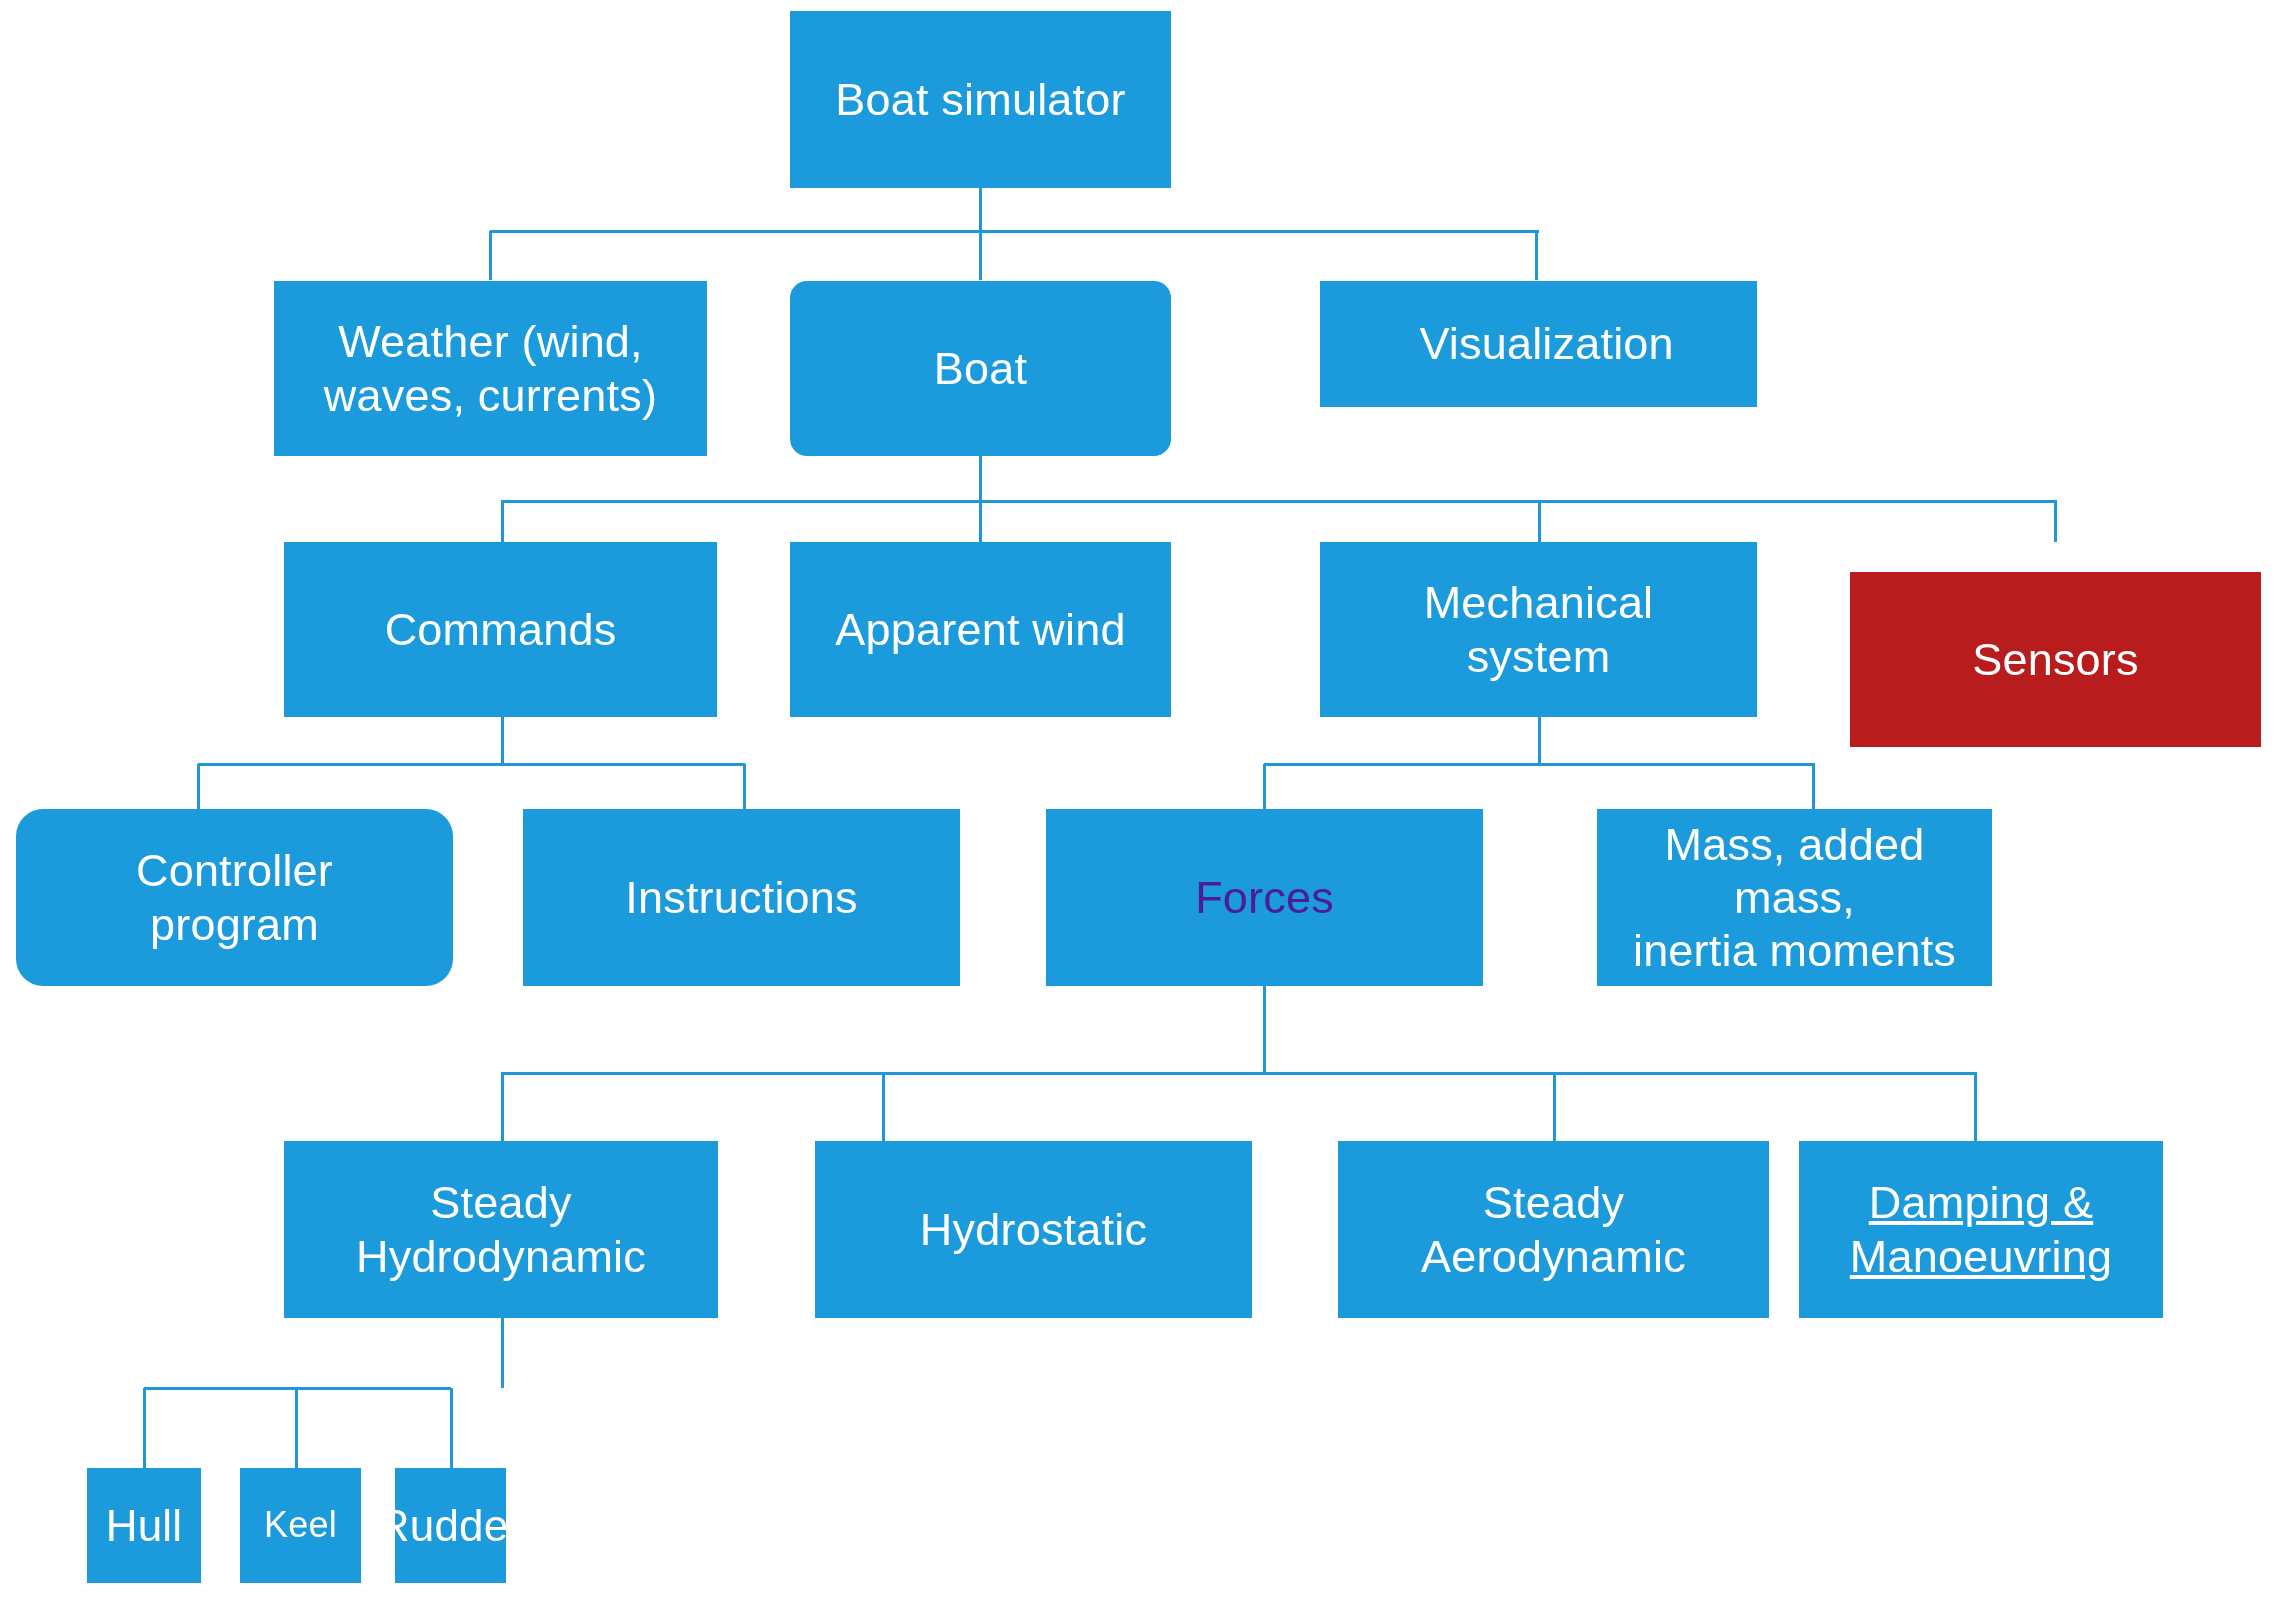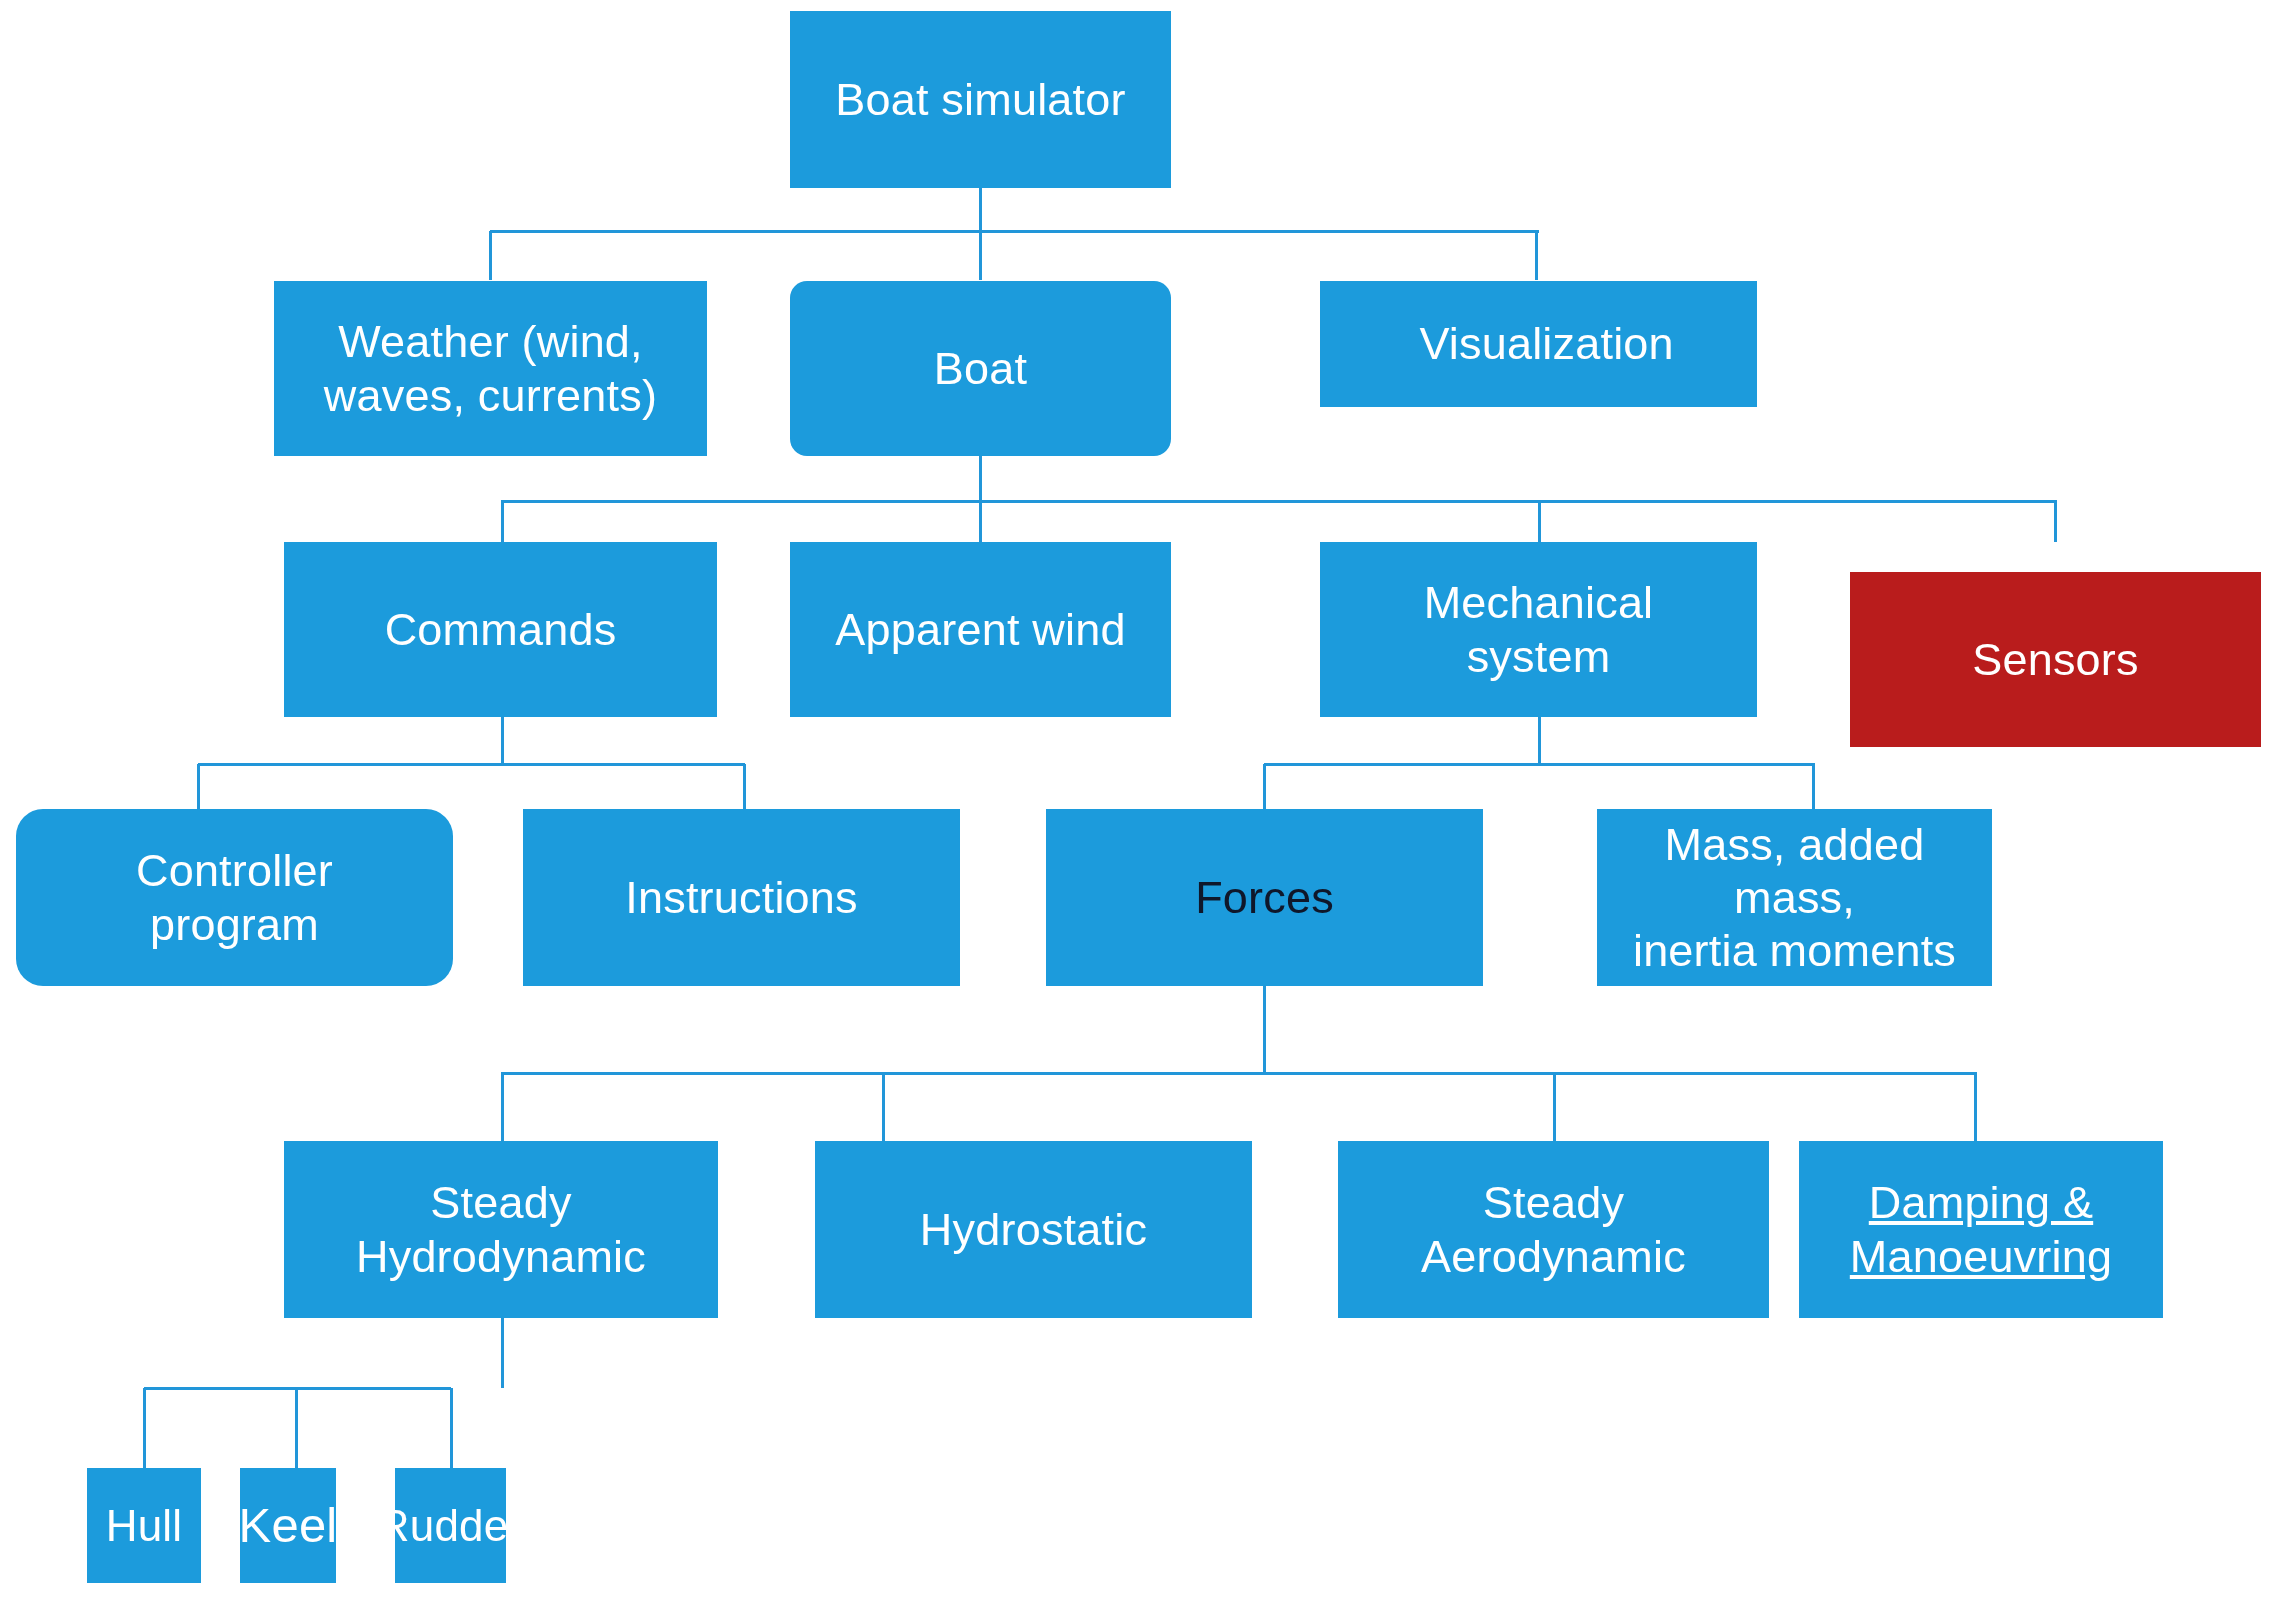--- a/index.html
+++ b/index.html
@@ -77,28 +77,28 @@
       <div class="node" style="left: 790px; top: 281px; width: 381px; height: 175px; background: rgb(28, 155, 220); color: rgb(255, 255, 255); border-radius: 17px;">Boat</div>
       <div class="node" style="left: 1320px; top: 281px; width: 437px; height: 126px; background: rgb(28, 155, 220); color: rgb(255, 255, 255); padding-left: 25px;">Visualization</div>
       <div class="node" style="left: 284px; top: 542px; width: 433px; height: 175px; background: rgb(28, 155, 220); color: rgb(255, 255, 255);">Commands</div>
       <div class="node" style="left: 790px; top: 542px; width: 381px; height: 175px; background: rgb(28, 155, 220); color: rgb(255, 255, 255);">Apparent wind</div>
       <div class="node" style="left: 1320px; top: 542px; width: 437px; height: 175px; background: rgb(28, 155, 220); color: rgb(255, 255, 255);">Mechanical
 system</div>
       <div class="node" style="left: 1850px; top: 572px; width: 411px; height: 175px; background: #b91c1c; color: rgb(255, 255, 255);">Sensors</div>
       <div class="node" style="left: 16px; top: 809px; width: 437px; height: 177px; background: rgb(28, 155, 220); color: rgb(255, 255, 255); border-radius: 27px;">Controller
 program</div>
       <div class="node" style="left: 523px; top: 809px; width: 437px; height: 177px; background: rgb(28, 155, 220); color: rgb(255, 255, 255);">Instructions</div>
-      <div class="node" style="left: 1046px; top: 809px; width: 437px; height: 177px; background: rgb(28, 155, 220); color: #0f172a;">Forces</div>
+      <div class="node" style="left: 1046px; top: 809px; width: 437px; height: 177px; background: rgb(28, 155, 220); color: #4c1d95;">Forces</div>
       <div class="node" style="left: 1597px; top: 809px; width: 395px; height: 177px; background: rgb(28, 155, 220); color: rgb(255, 255, 255);">Mass, added mass,
 inertia moments</div>
       <div class="node" style="left: 284px; top: 1141px; width: 434px; height: 177px; background: rgb(28, 155, 220); color: rgb(255, 255, 255);">Steady
 Hydrodynamic</div>
       <div class="node" style="left: 815px; top: 1141px; width: 437px; height: 177px; background: rgb(28, 155, 220); color: rgb(255, 255, 255);">Hydrostatic</div>
       <div class="node" style="left: 1338px; top: 1141px; width: 431px; height: 177px; background: rgb(28, 155, 220); color: rgb(255, 255, 255);">Steady
 Aerodynamic</div>
       <div class="node" style="left: 1799px; top: 1141px; width: 364px; height: 177px; background: rgb(28, 155, 220); color: rgb(255, 255, 255); text-decoration: underline;">Damping &amp;
 Manoeuvring</div>
       <div class="node" style="left: 87px; top: 1468px; width: 114px; height: 115px; background: rgb(28, 155, 220); color: rgb(255, 255, 255); font-size: 44px;">Hull</div>
-      <div class="node" style="left: 240px; top: 1468px; width: 96px; height: 115px; background: rgb(28, 155, 220); color: rgb(255, 255, 255); font-size: 49px;">Keel</div>
+      <div class="node" style="left: 240px; top: 1468px; width: 121px; height: 115px; background: rgb(28, 155, 220); color: rgb(255, 255, 255); font-size: 36px;">Keel</div>
       <div class="node" style="left: 395px; top: 1468px; width: 111px; height: 115px; background: rgb(28, 155, 220); color: rgb(255, 255, 255); font-size: 44px;">Rudder</div>
     </div>
 </div>
 
 
 </body></html>

